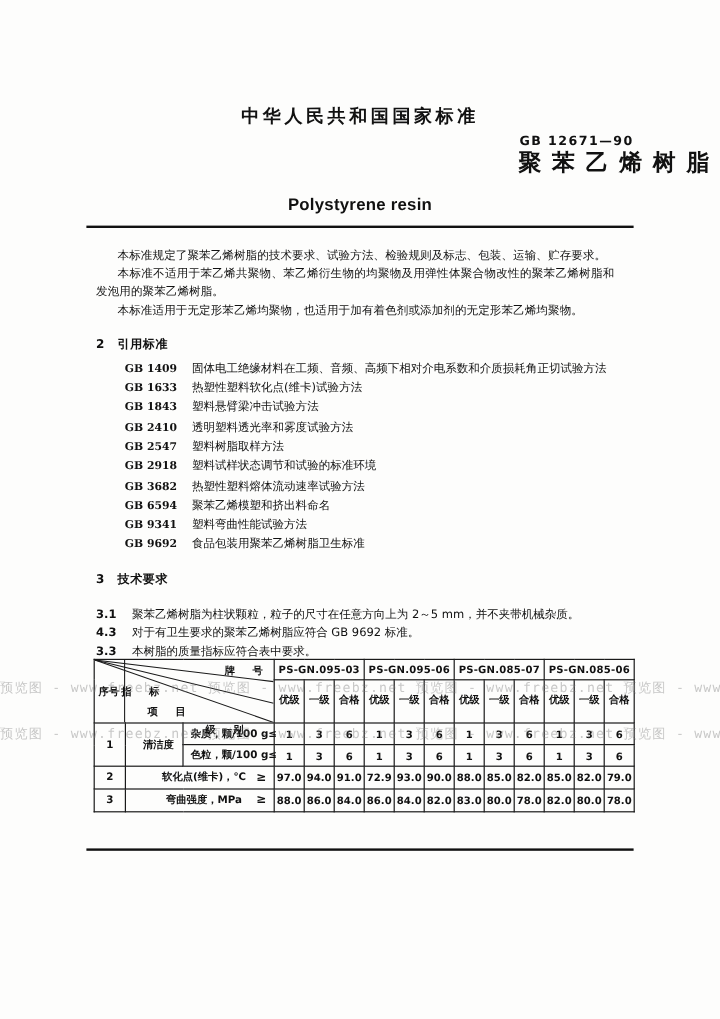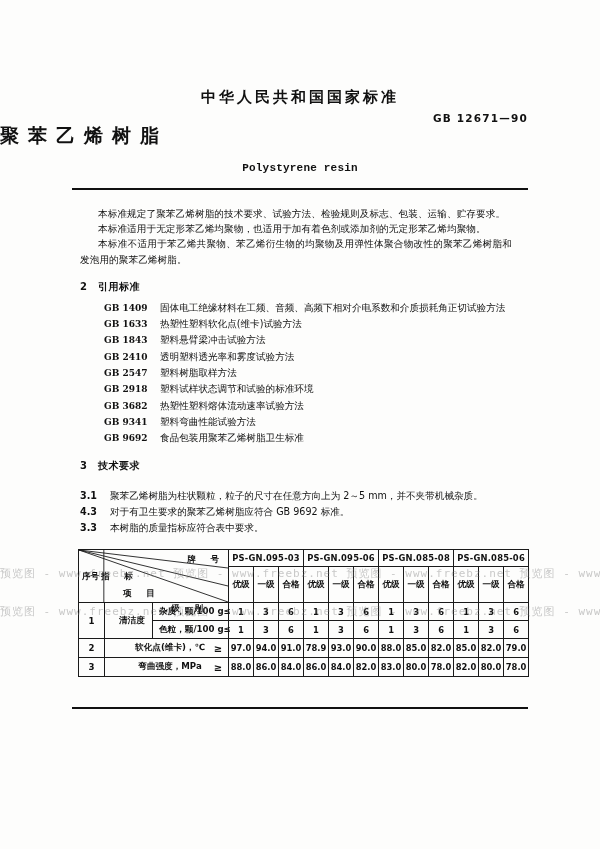--- a/index.html
+++ b/index.html
@@ -61,31 +61,31 @@
   .gb-number {
     position: absolute;
     right: 72px;
     top: 112px;
     font-size: 10.5px;
     font-weight: bold;
     letter-spacing: 1.2px;
     font-family: "DejaVu Sans", "Liberation Sans", sans-serif;
   }
   .doc-title {
-    text-align: left;
+    text-align: right;
     font-size: 19px;
     font-weight: bold;
     letter-spacing: 9px;
     margin-top: 16px;
   }
   .doc-title-en {
     text-align: center;
-    font-size: 11px;
-    font-weight: bold;
-    font-family: Liberation Mono, monospace;
+    font-size: 14px;
+    font-weight: bold;
+    font-family: Liberation Sans, sans-serif;
     margin-top: 13px;
     letter-spacing: 0.2px;
   }
   .rule-main {
     position: absolute;
     left: 72px; top: 188px;
     width: 456px;
     height: 2px;
     background: #111;
   }
@@ -255,36 +255,37 @@
     <div class="natl-title">中华人民共和国国家标准</div>
     <div class="gb-number">GB  12671—90</div>
     <div class="doc-title">聚苯乙烯树脂</div>
     <div class="doc-title-en">Polystyrene resin</div>
   </div>
   <div class="rule-main"></div>
 
   <div class="body">
 
     <div class="para">本标准规定了聚苯乙烯树脂的技术要求、试验方法、检验规则及标志、包装、运输、贮存要求。</div>
+    <div class="para hang">本标准不适用于苯乙烯共聚物、苯乙烯衍生物的均聚物及用弹性体聚合物改性的聚苯乙烯树脂和发泡用的聚苯乙烯树脂。</div>
     <div class="para">本标准适用于无定形苯乙烯均聚物，也适用于加有着色剂或添加剂的无定形苯乙烯均聚物。</div>
-    <div class="para hang">本标准不适用于苯乙烯共聚物、苯乙烯衍生物的均聚物及用弹性体聚合物改性的聚苯乙烯树脂和发泡用的聚苯乙烯树脂。</div>
 
     <div class="gap-md"></div>
 
     <div class="sec-head">
       <span class="num">2</span><span>引用标准</span>
     </div>
     <div class="ref-list">
       <div class="ref-item"><span class="code">GB 1409</span><span>固体电工绝缘材料在工频、音频、高频下相对介电系数和介质损耗角正切试验方法</span></div>
       <div class="ref-item"><span class="code">GB 1633</span><span>热塑性塑料软化点(维卡)试验方法</span></div>
       <div class="ref-item"><span class="code">GB 1843</span><span>塑料悬臂梁冲击试验方法</span></div>
       <div class="ref-item"><span class="code">GB 2410</span><span>透明塑料透光率和雾度试验方法</span></div>
       <div class="ref-item"><span class="code">GB 2547</span><span>塑料树脂取样方法</span></div>
       <div class="ref-item"><span class="code">GB 2918</span><span>塑料试样状态调节和试验的标准环境</span></div>
       <div class="ref-item"><span class="code">GB 3682</span><span>热塑性塑料熔体流动速率试验方法</span></div>
+      <div class="ref-item"><span class="code">GB 6594</span><span>聚苯乙烯模塑和挤出料命名</span></div>
       <div class="ref-item"><span class="code">GB 9341</span><span>塑料弯曲性能试验方法</span></div>
       <div class="ref-item"><span class="code">GB 9692</span><span>食品包装用聚苯乙烯树脂卫生标准</span></div>
     </div>
 
     <div class="gap-md"></div>
 
     <div class="sec-head">
       <span class="num">3</span><span>技术要求</span>
     </div>
     <div class="gap-sm"></div>
@@ -334,21 +335,21 @@
             <line x1="25" y1="0" x2="25" y2="52" stroke="#1a1a1a" stroke-width="0.9"></line>
           </svg>
           <span class="c-lbl c-xh">序号</span>
           <span class="c-lbl c-pai">牌　号</span>
           <span class="c-lbl c-zhi">指　标</span>
           <span class="c-lbl c-ji">级　别</span>
           <span class="c-lbl c-xm">项　目</span>
         </td>
         <td class="model-cell" colspan="3">PS-GN.095-03</td>
         <td class="model-cell" colspan="3">PS-GN.095-06</td>
-        <td class="model-cell" colspan="3">PS-GN.085-08</td>
+        <td class="model-cell" colspan="3">PS-GN.085-07</td>
         <td class="model-cell" colspan="3">PS-GN.085-06</td>
       </tr>
 
       <tr>
         <td class="grade-cell">
               <span>优级</span>
             </td>
         <td class="grade-cell">
               <span>一级</span>
             </td>
@@ -420,21 +421,21 @@
 
       <tr class="datarow-tall">
         <td>2</td>
         <td class="rowlabel-wide" colspan="2">
           <span>软化点(维卡)，℃</span>
           <span class="ge">≥</span>
         </td>
         <td class="val">97.0</td>
         <td class="val">94.0</td>
         <td class="val">91.0</td>
-        <td class="val">78.9</td>
+        <td class="val">72.9</td>
         <td class="val">93.0</td>
         <td class="val">90.0</td>
         <td class="val">88.0</td>
         <td class="val">85.0</td>
         <td class="val">82.0</td>
         <td class="val">85.0</td>
         <td class="val">82.0</td>
         <td class="val">79.0</td>
       </tr>
 

